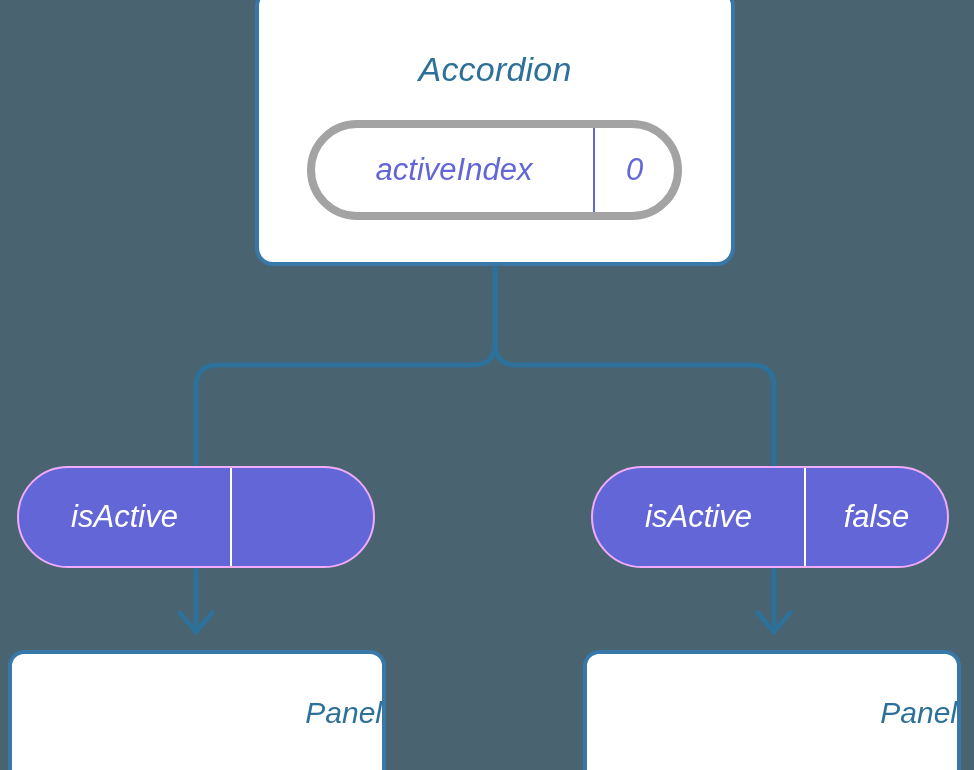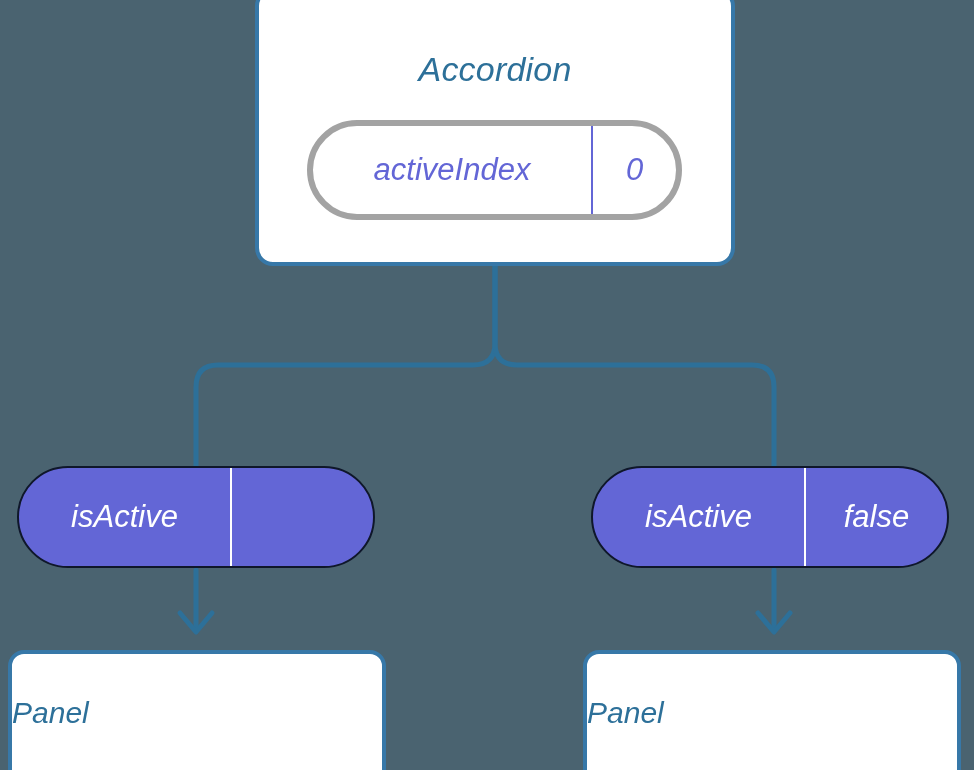--- a/index.html
+++ b/index.html
@@ -65,21 +65,21 @@
     white-space: nowrap;
     box-sizing: border-box;
   }
 
   #activeindex-pill {
     position: absolute;
     left: 307px;
     top: 120px;
     width: 375px;
     height: 100px;
-    border: 6px solid #a3a3a3;
+    border: 8px solid #a3a3a3;
     background: transparent;
   }
   #activeindex-pill .pill-key {
     width: 280px;
     font-size: 31px;
     color: #6366d6;
     border-right: 2px solid #6366d6;
   }
   #activeindex-pill .pill-val {
     flex: 1;
@@ -87,21 +87,21 @@
     color: #6366d6;
   }
 
   
   .prop-pill {
     position: absolute;
     top: 466px;
     width: 358px;
     height: 102px;
     background: #6366d6;
-    border: 2px solid #0f172a;
+    border: 2px solid #f0abfc;
   }
   .prop-pill .pill-key {
     width: 213px;
     font-size: 31px;
     color: #ffffff;
     border-right: 2px solid #ffffff;
   }
   .prop-pill .pill-val {
     flex: 1;
     font-size: 31px;
@@ -121,21 +121,21 @@
     left: 583px;
     top: 650px;
     width: 378px;
     height: 136px;
   }
   .panel-label {
     position: absolute;
     left: 0;
     right: 0;
     top: 42px;
-    text-align: left;
+    text-align: right;
     font-size: 30px;
     color: #2d7099;
     white-space: nowrap;
   }
 
   
   #connectors {
     position: absolute;
     left: 0;
     top: 0;

